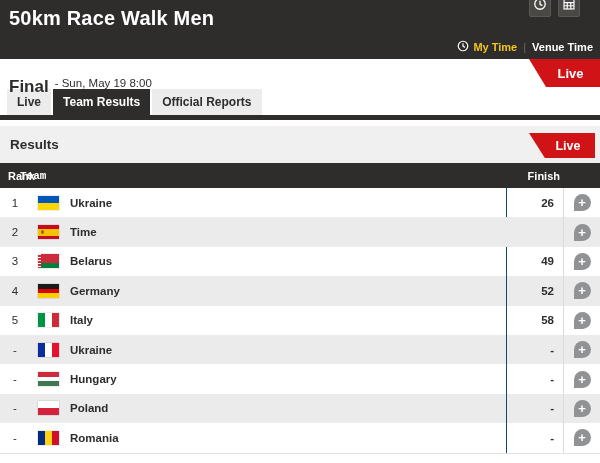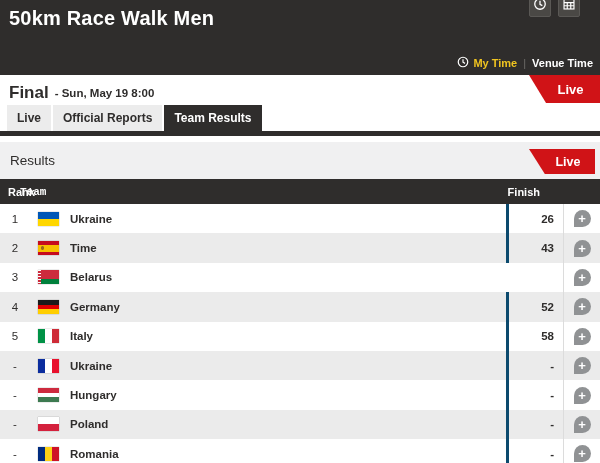--- a/index.html
+++ b/index.html
@@ -5,40 +5,40 @@
   * { box-sizing: border-box; }
   html,body { margin:0; padding:0; }
   body {
     width:600px; height:463px; overflow:hidden;
     background:#fff;
     font-family:"Liberation Sans", sans-serif;
     -webkit-font-smoothing:antialiased;
   }
 
   
-  .topbar { position:relative; height:75px; background:#2f2d2c; color:#fff; }
+  .topbar { position:relative; height:59px; background:#2f2d2c; color:#fff; }
   .topbar .title { margin:0; padding:7px 0 0 9px; font-size:20px; font-weight:bold; letter-spacing:.2px; }
   .top-icon-btns { position:absolute; top:-5px; right:20px; display:flex; gap:7px; }
   .icon-btn {
     width:22px; height:22px; background:#4a4845; border:1px solid #5a5855; border-radius:2px;
     display:flex; align-items:flex-end; justify-content:center; padding-bottom:2px; cursor:pointer;
   }
   .time-toggle {
     position:absolute; right:5px; bottom:5px;
     display:flex; align-items:center; gap:6px;
     font-size:11px; font-weight:bold;
   }
   .my-time { color:#f0c420; display:flex; align-items:center; gap:4px; cursor:pointer; }
   .toggle-sep { color:#6d6b68; font-weight:normal; }
   .venue-time { color:#fff; cursor:pointer; padding-right:2px; }
 
   
-  .final-row { position:relative; height:30px; display:flex; align-items:center; padding:6px 0 0 9px; }
+  .final-row { position:relative; height:30px; display:flex; align-items:flex-start; padding:18px 0 0 9px; }
   .round { font-size:17px; font-weight:bold; color:#2f2d2c; }
-  .datetime { font-size:11.5px; font-weight:bold; color:#2f2d2c; margin-left:6px; }
+  .datetime { font-size:11.5px; font-weight:normal; color:#2f2d2c; margin-left:6px; }
 
   .live-badge {
     background:#d01317; color:#fff; font-weight:bold;
     display:flex; align-items:center; justify-content:center;
     clip-path:polygon(0 0, 100% 0, 100% 100%, 24% 100%);
     padding-left:12px;
   }
   .badge-final { position:absolute; top:0; right:0; width:71px; height:28px; font-size:13px; }
 
   
@@ -48,38 +48,38 @@
     background:#ececec; border:none; cursor:pointer;
     font-family:"Liberation Sans", sans-serif;
     font-size:12px; font-weight:bold; color:#2f2d2c;
   }
   .tab.active { background:#2f2d2c; color:#fff; }
   .tab-underline { height:5px; background:#2f2d2c; }
   .gap6 { height:6px; }
 
   
   .results-bar { position:relative; height:37px; background:#f0f0f1; display:flex; align-items:center; padding-left:10px; }
-  .results-title { font-size:13.5px; font-weight:normal; color:#2f2d2c; }
+  .results-title { font-size:13.5px; font-weight:bold; color:#2f2d2c; }
   .badge-results { position:absolute; right:5px; top:7px; width:66px; height:25px; font-size:12.5px; }
 
   
   .thead { height:25px; background:#2f2d2c; color:#fff; display:flex; align-items:center; font-size:11px; font-weight:bold; }
   .h-rank { padding-left:8px; width:20px; }
   .h-team { padding-left:0;font-family:Liberation Mono, monospace; }
-  .h-finish { margin-left:auto; padding-right:60px; }
+  .h-finish { margin-left:auto; padding-right:40px; }
 
   .tbody { border-bottom:1px solid #e2e2e2; }
   .trow { height:29.4px; display:flex; align-items:center; font-size:11.5px; color:#2f2d2c; background:#fff; }
   .trow.alt { background:#ebebeb; }
   .c-rank { width:30px; text-align:center; flex:none; }
   .flag { width:21px; height:14px; margin-left:8px; flex:none; box-shadow:0 0 1px rgba(0,0,0,.45); background-repeat:no-repeat; }
   .c-team { margin-left:11px; font-weight:bold; }
   .spacer { flex:1; }
   .c-finish {
-    width:57px; flex:none; align-self:stretch; border-left:3px solid #0c4a6e;
+    width:57px; flex:none; align-self:stretch; border-left:1px solid #0c4a6e;
     display:flex; align-items:center; justify-content:flex-end; padding-right:9px; font-weight:bold;
   }
   .c-plus {
     width:37px; flex:none; align-self:stretch; border-left:1px solid #dcdcdc;
     display:flex; align-items:center; justify-content:center;
   }
   .plus-btn {
     width:17px; height:17px; border:none; padding:0; cursor:pointer;
     background:#909294; color:#fff; border-radius:50% 50% 50% 0;
     display:flex; align-items:center; justify-content:center;
@@ -150,22 +150,22 @@
 <div class="final-row">
   <span class="round">Final</span>
   <span class="datetime">- Sun, May 19 8:00</span>
   <div class="live-badge badge-final">
     <span>Live</span>
   </div>
 </div>
 
 <nav class="tabs">
   <button class="tab">Live</button>
+  <button class="tab active">Team Results</button>
   <button class="tab">Official Reports</button>
-  <button class="tab active">Team Results</button>
 </nav>
 <div class="tab-underline"></div>
 <div class="gap6"></div>
 
 <div class="results-bar">
   <span class="results-title">Results</span>
   <div class="live-badge badge-results">
     <span>Live</span>
   </div>
 </div>
@@ -187,33 +187,33 @@
         <span class="plus-glyph">+</span>
       </button>
     </span>
   </div>
 
   <div class="trow alt">
     <span class="c-rank">2</span>
     <span class="flag flag-spain"></span>
     <span class="c-team">Time</span>
     <span class="spacer"></span>
-    <span class="c-finish">43</span>
     <span class="c-plus">
       <button class="plus-btn">
         <span class="plus-glyph">+</span>
       </button>
     </span>
   </div>
 
   <div class="trow">
     <span class="c-rank">3</span>
     <span class="flag flag-belarus"></span>
     <span class="c-team">Belarus</span>
     <span class="spacer"></span>
+    <span class="c-finish">49</span>
     <span class="c-plus">
       <button class="plus-btn">
         <span class="plus-glyph">+</span>
       </button>
     </span>
   </div>
 
   <div class="trow alt">
     <span class="c-rank">4</span>
     <span class="flag flag-germany"></span>

